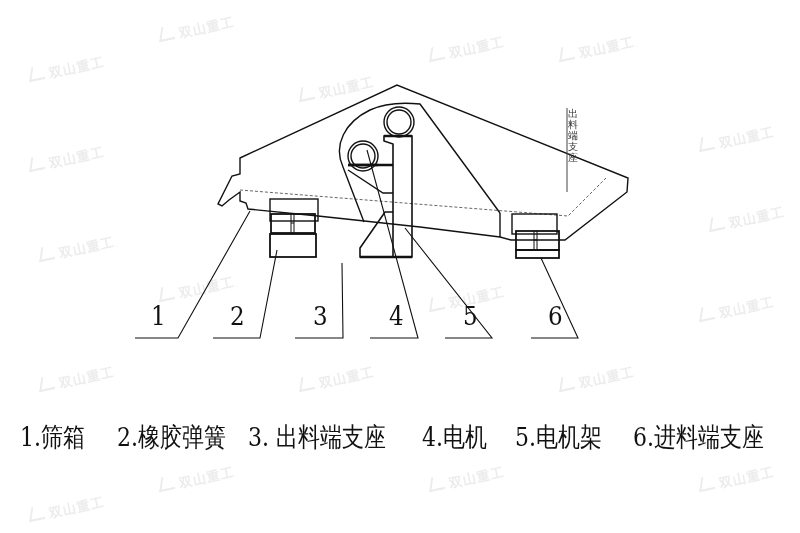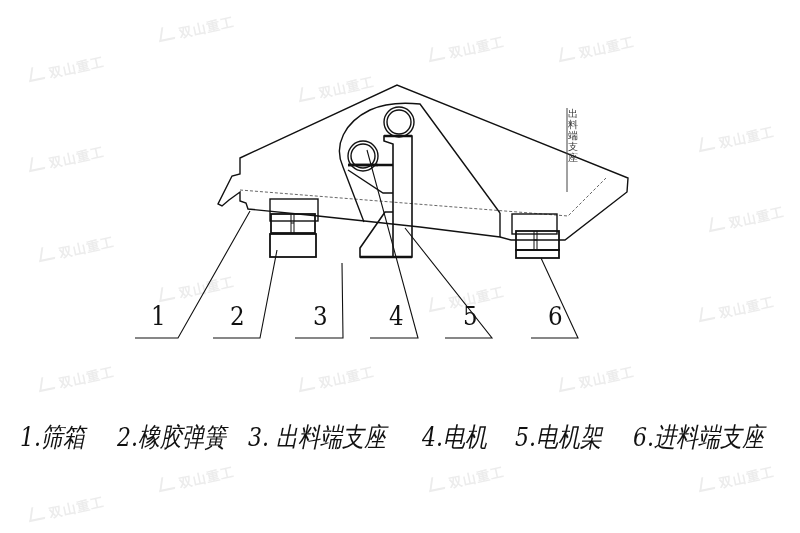--- a/index.html
+++ b/index.html
@@ -1,21 +1,21 @@
 <!DOCTYPE html>
 <html><head>
   <meta charset="utf-8">
   <style>
     html, body { margin: 0; padding: 0; background: #ffffff; }
     body { width: 800px; height: 533px; position: relative; overflow: hidden; font-family: "DejaVu Serif", serif; }
     .canvas { position: absolute; left: 0; top: 0; width: 800px; height: 533px; }
     .wm { position: absolute; color: #ececec; font-family: "DejaVu Sans", sans-serif; font-size: 13px; font-weight: bold; transform: rotate(-12deg); white-space: nowrap; letter-spacing: 1px; user-select: none; }
     .wm .mark { display: inline-block; width: 14px; height: 12px; border: 2px solid #ececec; border-top: none; border-right: none; margin-right: 3px; transform: skewX(-20deg); }
     .callout { position: absolute; font-family: "DejaVu Serif", serif; font-size: 23px; color: #111; transform: scaleY(1.15); transform-origin: bottom; }
-    .legend { position: absolute; top: 420px; left: 0; width: 800px; height: 40px; font-style: italic; }
+    .legend { position: absolute; top: 420px; left: 0; width: 800px; height: 40px; }
     .legend-item { position: absolute; top: 0; font-family: "DejaVu Serif", serif; font-size: 22px; color: #111; white-space: nowrap; transform: scaleY(1.2); transform-origin: top left; }
     .vlabel { position: absolute; left: 567px; top: 108px; width: 12px; font-family: "DejaVu Sans", sans-serif; font-size: 10px; line-height: 11px; color: #333; text-align: center; }
   </style>
 </head>
 <body>
 
 <div>
   <div class="wm" style="left:30px;top:60px;"><span class="mark"></span><span>双山重工</span></div>
   <div class="wm" style="left:160px;top:20px;"><span class="mark"></span><span>双山重工</span></div>
   <div class="wm" style="left:430px;top:40px;"><span class="mark"></span><span>双山重工</span></div>

